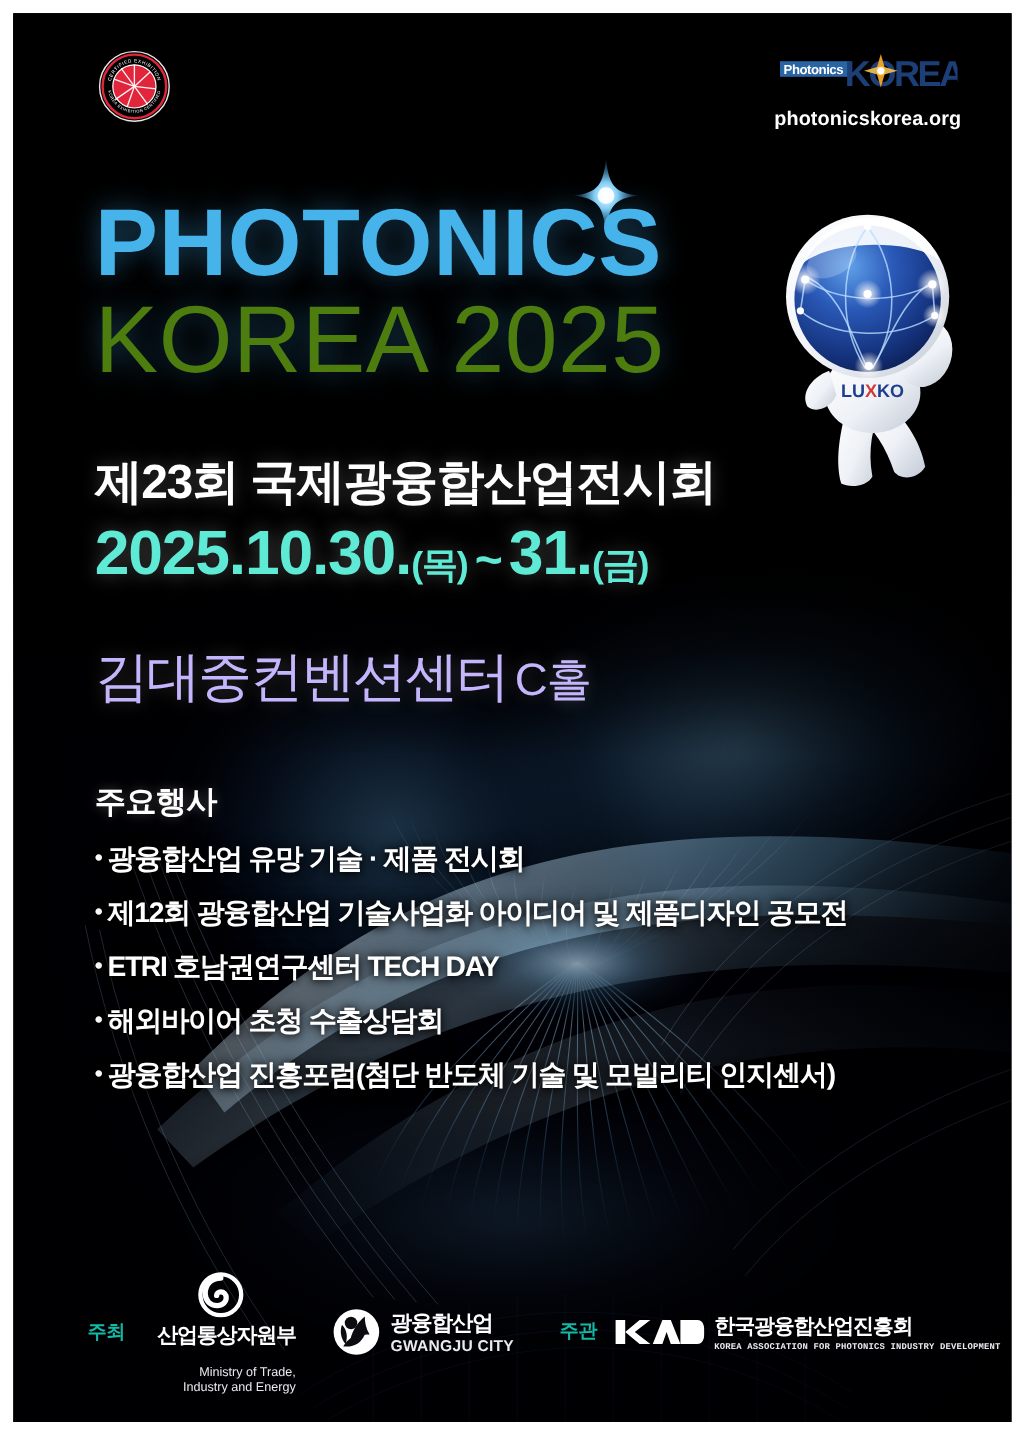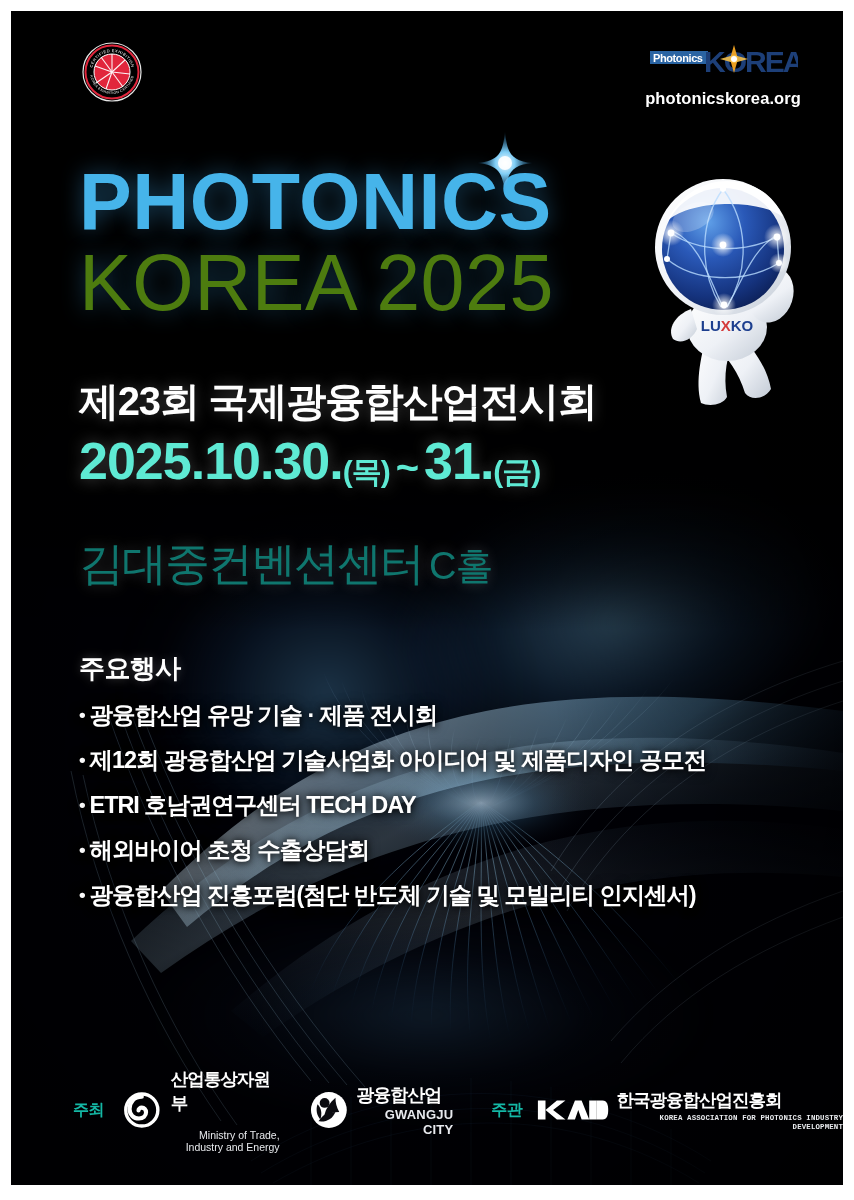--- a/index.html
+++ b/index.html
@@ -84,21 +84,21 @@
     color:#5eead4; font-weight:bold; letter-spacing:-1px;
     font-family:"Liberation Sans",sans-serif;
     text-shadow:0 0 16px rgba(255,255,255,.28);
     font-size:52px; line-height:1;
     display:flex; align-items:flex-end;
   }
   .dateline .small{font-size:30px; letter-spacing:-1px;}
   .dateline .tilde{font-size:40px; padding:0 6px;}
   .venue{
     position:absolute; left:68px; top:523px; z-index:6;
-    color:#0f766e; font-size:45px; font-weight:500; letter-spacing:-2px;
+    color:#c4b5fd; font-size:45px; font-weight:500; letter-spacing:-2px;
     font-family:"Liberation Sans",sans-serif;
     text-shadow:0 0 14px rgba(255,255,255,.22);
   }
   .venue .hall{font-size:38px; letter-spacing:-1px; padding-left:6px;}
 
   
   .events{position:absolute; left:68px; top:640px; z-index:6; width:740px;}
   .ev-head{
     color:#ffffff; font-size:26px; font-weight:bold; letter-spacing:-.6px;
     margin-bottom:13px; font-family:"Liberation Sans",sans-serif;
@@ -413,21 +413,21 @@
     <div class="ev-item">
       <span class="dot">•</span><span>광융합산업 진흥포럼(첨단 반도체 기술 및 모빌리티 인지센서)</span>
     </div>
   </div>
 
   <div class="footer">
 
     <div class="f-group" style="margin-left:62px;">
       <div class="f-label">주최</div>
 
-      <div class="f-group" style="margin-left:18px;">
+      <div class="f-group" style="margin-left:18px;flex-direction:column;">
         <svg width="42" height="42" viewBox="0 0 42 42">
           <path d="M21 2 A19 19 0 1 0 21 40 A19 19 0 1 1 21 2 Z" fill="#ffffff" opacity=".1"></path>
           <path d="M38 21 A17 17 0 1 1 4 21 A17 17 0 0 1 38 21 Z" fill="none" stroke="#ffffff" stroke-width="3.6"></path>
           <path d="M21 7 C 13 7 8 12.5 8 20 C 8 26 12.5 30 18 30 C 22.5 30 25.5 27 25.5 23.5 C 25.5 20.5 23.5 18.5 21 18.5 C 19 18.5 17.5 20 17.5 21.5" fill="none" stroke="#ffffff" stroke-width="4.4" stroke-linecap="round"></path>
         </svg>
         <div style="margin-left:9px;">
           <div class="f-korean" style="font-size:17.5px;">산업통상자원부</div>
           <div class="f-eng" style="font-size:10.5px;margin-top:14px;">Ministry of Trade,</div>
           <div class="f-eng" style="font-size:10.5px;">Industry and Energy</div>
         </div>

